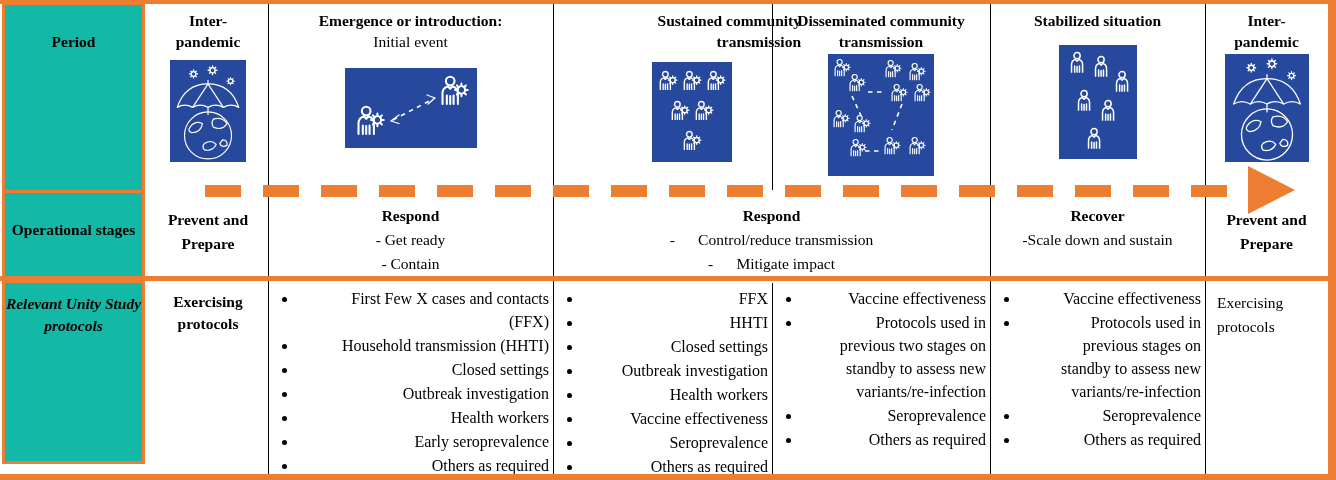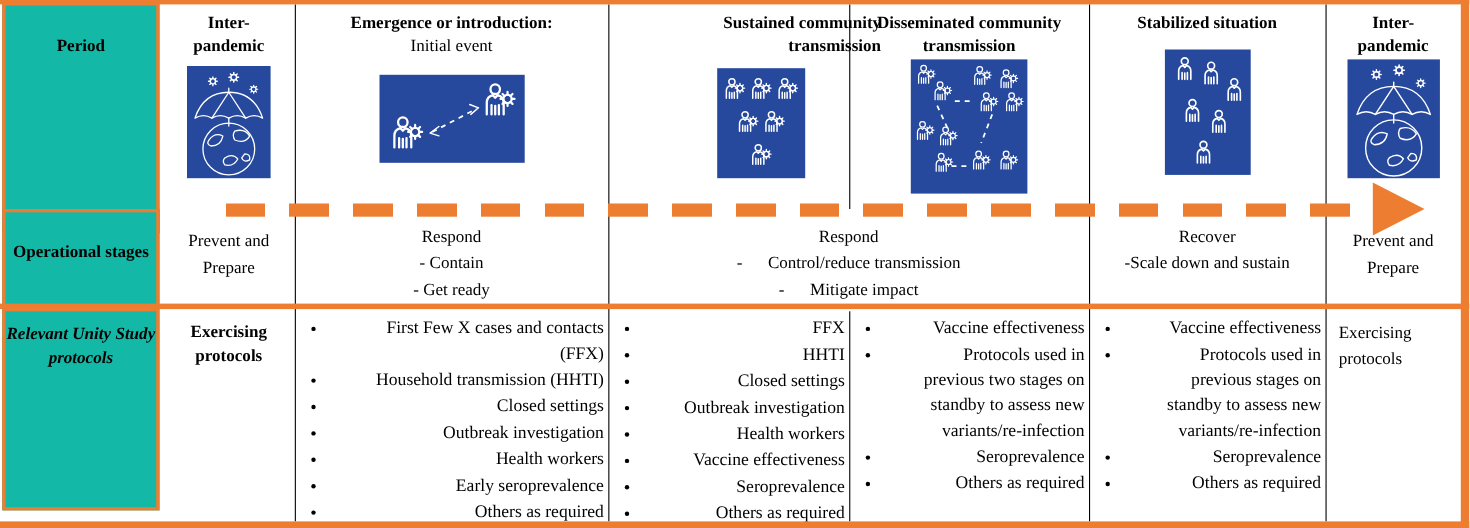--- a/index.html
+++ b/index.html
@@ -33,21 +33,21 @@
     position:absolute;left:1248px;top:166px;width:0;height:0;z-index:4;
     border-top:24px solid transparent;border-bottom:24px solid transparent;border-left:47px solid #ED7D31;
   }
   
   .cell{position:absolute;box-sizing:border-box;}
   .center{text-align:center;}
   .pre{white-space:pre-line;}
   .prew{white-space:pre-wrap;}
   .ptitle{font-weight:bold;font-size:15.5px;line-height:21px;padding-top:6px;}
   .psub{font-size:15.5px;line-height:21px;}
-  .stage-title{font-weight:normal;font-size:15.5px;line-height:24px;}
+  .stage-title{font-weight:bold;font-size:15.5px;line-height:24px;}
   .stage-items{list-style:none;margin:0;padding:0;font-size:15.5px;line-height:24px;}
   .proto-list{margin:0;padding:4px 4px 0 30px;font-size:16px;line-height:23px;text-align:right;}
   .proto-list li{padding-left:16px;margin:0 0 1px 0;}
   .proto-text-bold{font-weight:bold;font-size:15.5px;line-height:22px;padding-top:8px;}
   .proto-text{font-size:15.5px;line-height:24px;padding:8px 4px 0 12px;text-align:left;}
   
   .iconbox{display:block;background:#26499D;margin:0 auto;}
   .ic{stroke:#fff;fill:none;stroke-width:1.3;stroke-linecap:round;stroke-linejoin:round;}
   .icd{stroke:#fff;fill:none;stroke-width:1.6;stroke-dasharray:4.5 4.5;}
 </style>
@@ -199,22 +199,22 @@
   </div>
 
   <div class="cell center" style="left:148px;top:190px;width:120px;height:86px;padding-top:18px;">
     <div class="stage-title pre">Prevent and
 Prepare</div>
   </div>
 
   <div class="cell center" style="left:268px;top:190px;width:285px;height:86px;padding-top:14px;">
     <div class="stage-title">Respond</div>
     <ul class="stage-items">
+        <li>- Get ready</li>
         <li>- Contain</li>
-        <li>- Get ready</li>
       </ul>
   </div>
 
   <div class="cell center" style="left:553px;top:190px;width:437px;height:86px;padding-top:14px;">
     <div class="stage-title">Respond</div>
     <ul class="stage-items prew"><li>-      Control/reduce transmission</li><li>-      Mitigate impact</li></ul>
   </div>
 
   <div class="cell center" style="left:990px;top:190px;width:215px;height:86px;padding-top:14px;">
     <div class="stage-title">Recover</div>

